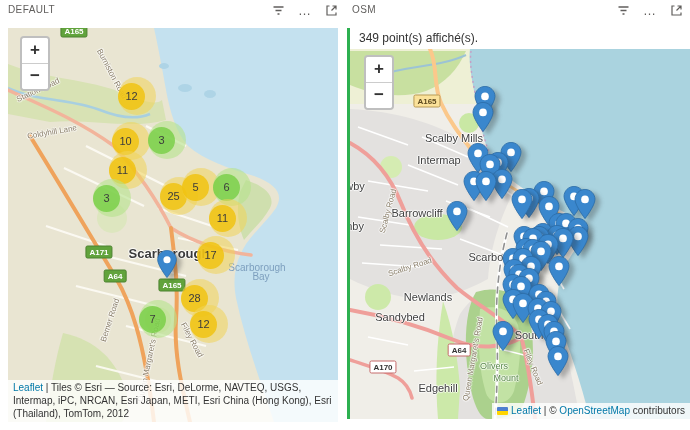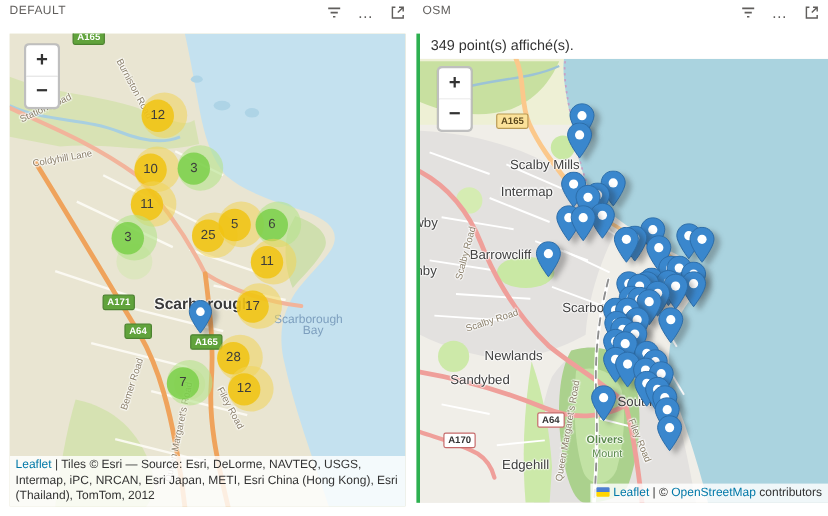--- a/index.html
+++ b/index.html
@@ -272,21 +272,21 @@
         <span class="map-label place" style="left: 104px; top: 89px; transform: translate(-50%, -50%);">Scalby Mills</span>
         <span class="map-label place" style="left: 89px; top: 111px; transform: translate(-50%, -50%);">Intermap</span>
         <span class="map-label place" style="left: -2px; top: 137px; transform: translate(-50%, -50%);">Newby</span>
         <span class="map-label place" style="left: -12px; top: 177px; transform: translate(-50%, -50%);">Throxenby</span>
         <span class="map-label place" style="left: 67px; top: 164px; transform: translate(-50%, -50%);">Barrowcliff</span>
         <span class="map-label place" style="left: 78px; top: 248px; transform: translate(-50%, -50%);">Newlands</span>
         <span class="map-label place" style="left: 50px; top: 268px; transform: translate(-50%, -50%);">Sandybed</span>
         <span class="map-label place" style="left: 88px; top: 339px; transform: translate(-50%, -50%);">Edgehill</span>
         <span class="map-label place" style="left: 150px; top: 208px; transform: translate(-50%, -50%);">Scarborough</span>
         <span class="map-label place" style="left: 179px; top: 286px; transform: translate(-50%, -50%);">South</span>
-        <span class="map-label park" style="left: 154px; top: 317px; transform: translate(-50%, -50%); font-weight: bold;">Olivers</span>
+        <span class="map-label park" style="left: 144px; top: 317px; transform: translate(-50%, -50%);">Olivers</span>
         <span class="map-label park" style="left: 156px; top: 329px; transform: translate(-50%, -50%);">Mount</span>
         <span class="map-label road" style="left: 60px; top: 218px; transform: translate(-50%, -50%) rotate(-18deg);">Scalby Road</span>
         <span class="map-label road" style="left: 38px; top: 162px; transform: translate(-50%, -50%) rotate(-75deg);">Scalby Road</span>
         <span class="map-label road" style="left: 123px; top: 310px; transform: translate(-50%, -50%) rotate(-80deg);">Queen Margaret's Road</span>
         <span class="map-label road" style="left: 183px; top: 318px; transform: translate(-50%, -50%) rotate(68deg);">Filey Road</span>
         <span class="badge trunk" style="left: 77px; top: 52px;">A165</span>
         <span class="badge primary" style="left: 109px; top: 301px;">A64</span>
         <span class="badge primary" style="left: 33px; top: 318px;">A170</span>
         <div class="pin" style="left: 135px; top: 47px; z-index: 30;">
           <svg width="100%" height="100%" viewBox="0 0 25 36">

